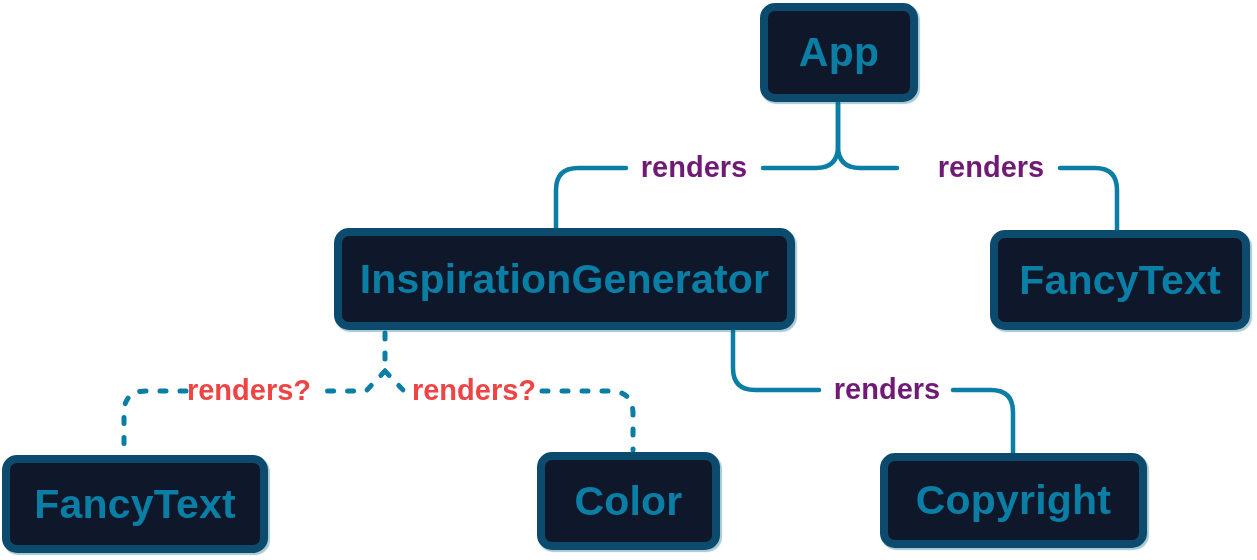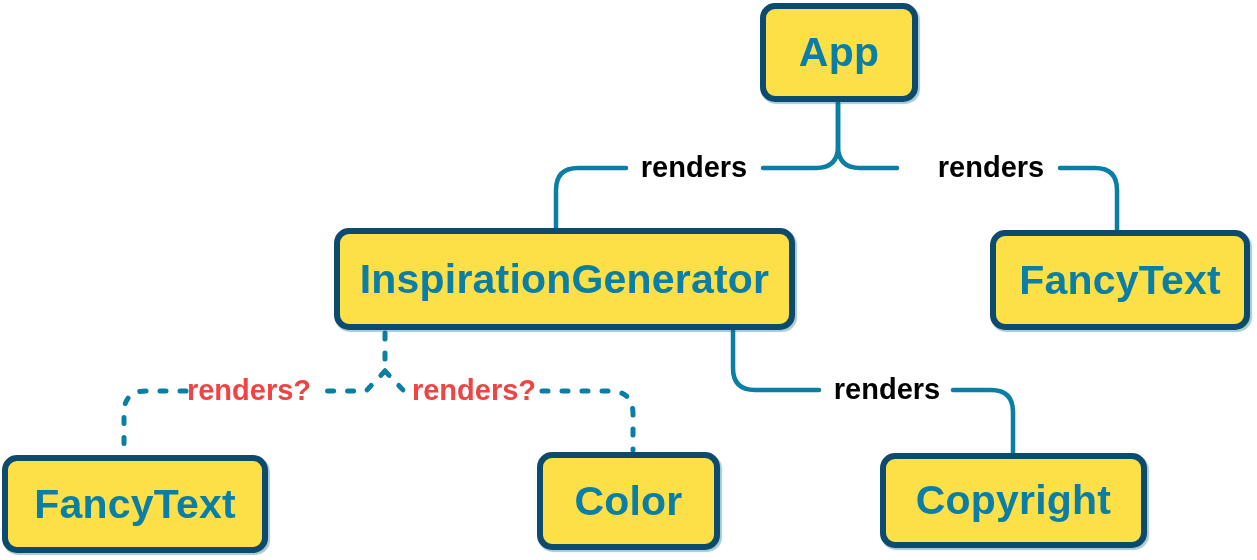--- a/index.html
+++ b/index.html
@@ -31,22 +31,22 @@
     stroke-linecap: round;
   }
   .edges-svg .dashed {
     stroke-width: 5;
     stroke-linecap: round;
     stroke-dasharray: 6 14;
   }
   .node {
     position: absolute;
     box-sizing: border-box;
-    background: #fde047;
-    border: 6px solid #0c4a6e;
+    background: #0f172a;
+    border: 8px solid #0c4a6e;
     border-radius: 15px;
     box-shadow: 1.5px 2px 1px rgba(8, 100, 130, 0.35);
     display: flex;
     align-items: center;
     justify-content: center;
     color: #0a7ea4;
     font-size: 41px;
     font-weight: 600;
     letter-spacing: 0.2px;
     white-space: nowrap;
@@ -55,21 +55,21 @@
   #node-inspiration-generator{ left: 334px;  top: 228px; width: 461px; height: 102px; }
   #node-fancy-text-top        { left: 990px;  top: 230px; width: 260px; height: 100px; }
   #node-fancy-text-bottom     { left: 2px;    top: 455px; width: 266px; height: 98px; }
   #node-color                 { left: 537px;  top: 452px; width: 183px; height: 98px; }
   #node-copyright             { left: 880px;  top: 453px; width: 267px; height: 95px; }
   .edge-label {
     position: absolute;
     transform: translate(-50%, -50%);
     font-size: 29px;
     font-weight: bold;
-    color: #000000;
+    color: #701a75;
     white-space: nowrap;
   }
   .edge-label.q { color: #ef4444; }
   #label-renders-ig   { left: 694px; top: 167px; }
   #label-renders-ft   { left: 991px; top: 167px; }
   #label-renders-copy { left: 887px; top: 389px; }
   #label-rendersq-ft  { left: 249px; top: 390px; }
   #label-rendersq-col { left: 474px; top: 390px; }
 </style>
 </head>

